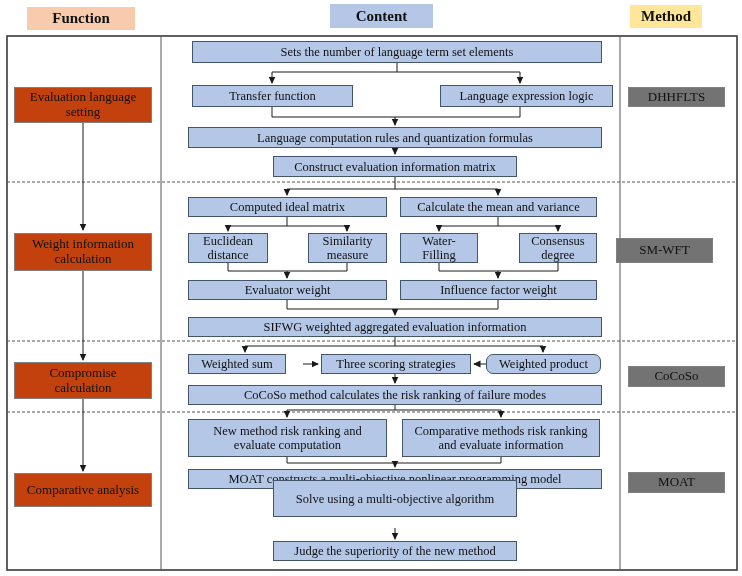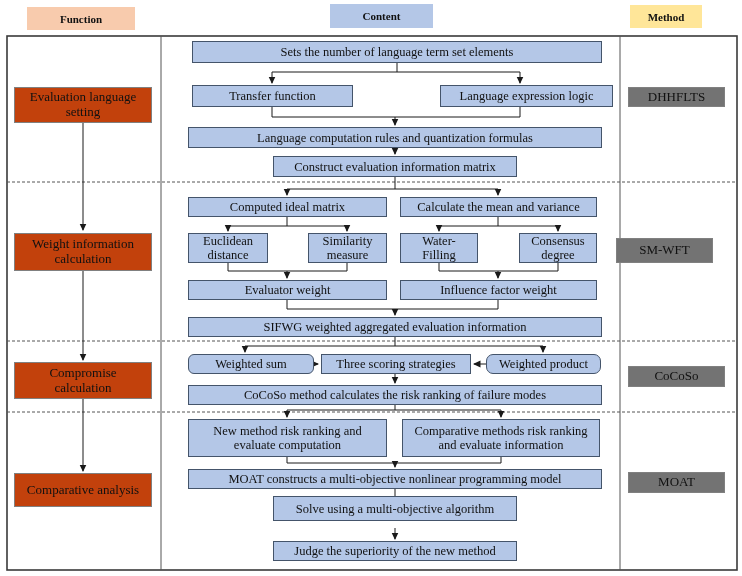--- a/index.html
+++ b/index.html
@@ -4,21 +4,21 @@
 <style>
   html,body{margin:0;padding:0;background:#ffffff;}
   .stage{
     position:relative;width:742px;height:576px;background:#ffffff;
     font-family:"Liberation Serif","DejaVu Serif",serif;color:#111;
     overflow:hidden;
   }
   .stage svg{position:absolute;left:0;top:0;}
   .hdr{
     position:absolute;display:flex;align-items:center;justify-content:center;
-    font-weight:bold;font-size:11px;
+    font-weight:bold;font-size:15px;
   }
   .hdr-fn{left:27px;top:7px;width:108px;height:23px;background:#F8CBAD;}
   .hdr-ct{left:330px;top:4px;width:103px;height:24px;background:#B4C7E7;}
   .hdr-md{left:630px;top:5px;width:72px;height:23px;background:#FFE699;}
   .box{
     position:absolute;display:flex;align-items:center;justify-content:center;
     text-align:center;font-size:12.5px;line-height:1.12;box-sizing:border-box;
     padding:1px 6px;
   }
   .fn{background:#c2410c;border:1px solid #808080;font-size:13px;}
@@ -44,29 +44,29 @@
   .b-c6{left:188px;top:197px;width:199px;height:20px;}
   .b-c7{left:400px;top:197px;width:197px;height:20px;}
   .b-c8{left:188px;top:233px;width:80px;height:30px;}
   .b-c9{left:308px;top:233px;width:79px;height:30px;}
   .b-c10{left:400px;top:233px;width:78px;height:30px;}
   .b-c11{left:519px;top:233px;width:78px;height:30px;}
   .b-c12{left:188px;top:280px;width:199px;height:20px;}
   .b-c13{left:400px;top:280px;width:197px;height:20px;}
   .b-c14{left:188px;top:317px;width:414px;height:20px;}
   
-  .b-c15{left:188px;top:354px;width:126px;height:20px;border-radius:6px;}
+  .b-c15{left:188px;top:354px;width:98px;height:20px;}
   .b-c16{left:321px;top:354px;width:150px;height:20px;text-align:center;}
   .b-c17{left:486px;top:354px;width:115px;height:20px;border-radius:7px;}
   .b-c18{left:188px;top:385px;width:414px;height:20px;}
   
   .b-c19{left:188px;top:419px;width:199px;height:38px;}
   .b-c20{left:402px;top:419px;width:198px;height:38px;}
   .b-c21{left:188px;top:469px;width:414px;height:20px;}
-  .b-c22{left:273px;top:496px;width:244px;height:25px;}
+  .b-c22{left:273px;top:480px;width:244px;height:37px;}
   .b-c23{left:273px;top:541px;width:244px;height:20px;}
 </style>
 </head>
 <body>
 
 <div class="stage">
 
   <svg width="742" height="576" viewBox="0 0 742 576">
     <defs>
       <marker id="arw" markerWidth="9" markerHeight="8" refX="6.5" refY="3.5" orient="auto" markerUnits="userSpaceOnUse">

